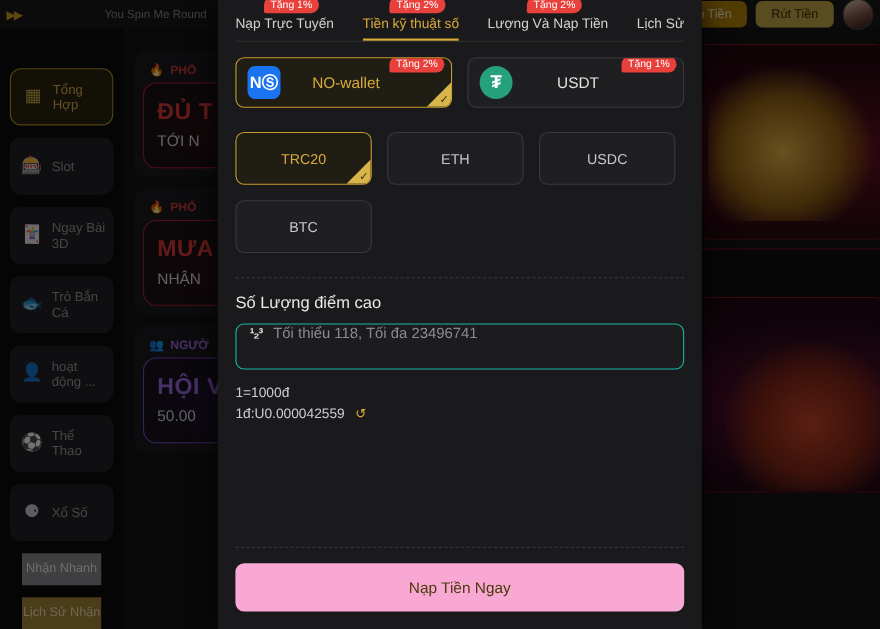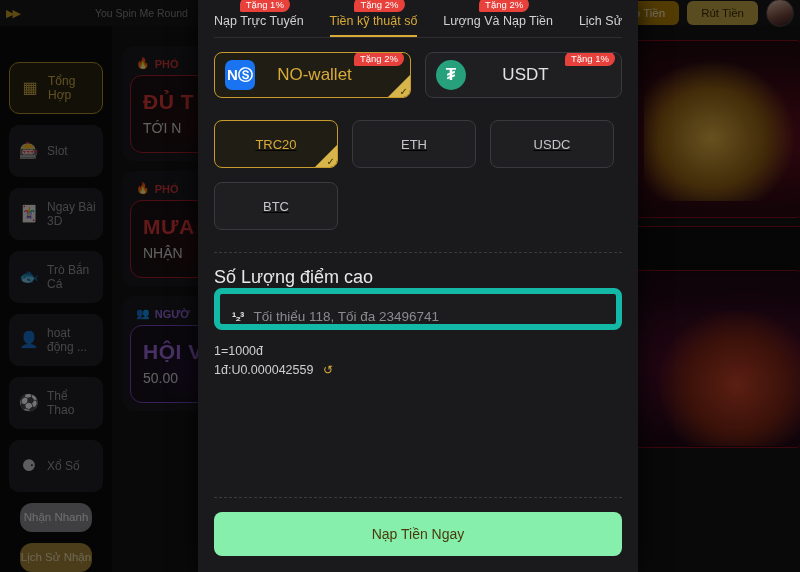--- a/index.html
+++ b/index.html
@@ -52,21 +52,21 @@
     background: #2c2512; border: 1px solid #b8922f; color: #d6b24a;
   }
   .side-item .s-ico {
     width: 22px; height: 22px; flex: 0 0 22px;
     display: flex; align-items: center; justify-content: center;
     font-size: 16px; color: #cfcfd2;
   }
   .side-item.active .s-ico { color: #d6b24a; }
   .side-label { flex: 1; }
   .side-pill {
-    width: 72px; height: 34px; border-radius: 12px;
+    width: 72px; height: 34px; border-radius: 0;
     display: flex; align-items: center; justify-content: center;
     font-size: 11.5px; line-height: 1.15; text-align: center;
   }
   .side-pill.grey { background: #8c8c90; color: #f2f2f2; }
   .side-pill.gold { background: #a9883a; color: #efe2b6; }
 
   
   .promo-col {
     position: absolute; left: 122px; top: 46px; width: 300px;
     display: flex; flex-direction: column; gap: 10px;
@@ -147,66 +147,66 @@
   .pay-card {
     position: relative; flex: 1; height: 46px; border-radius: 8px;
     background: #1f1f22; border: 1px solid #3a3a3e;
     display: flex; align-items: center; padding: 0 10px; overflow: hidden;
   }
   .pay-card.selected { border: 1px solid #c79a2d; background: #201d15; }
   .pay-icon { width: 30px; height: 30px; flex: 0 0 30px; border-radius: 7px;
     display: flex; align-items: center; justify-content: center; }
   .icon-no { background: #1a73f0; color: #fff; font-weight: bold; font-size: 15px; }
   .icon-usdt { background: #26a17b; color: #fff; border-radius: 50%; font-weight: bold; font-size: 17px; }
-  .pay-name { flex: 1; text-align: center; font-size: 17px; color: #e2e2e2; padding-right: 26px; }
+  .pay-name { flex: 1; text-align: center; font-size: 14px; color: #e2e2e2; padding-right: 26px; }
   .pay-card.selected .pay-name { color: #d8ab37; }
   .corner-check {
     position: absolute; right: 0; bottom: 0; width: 0; height: 0;
     border-left: 22px solid transparent; border-bottom: 22px solid #d8b54a;
   }
   .corner-mark {
     position: absolute; right: 2px; bottom: 0px; font-size: 10px; color: #3a2d06;
   }
   .pay-badge {
     position: absolute; top: -2px; right: 6px;
     background: #e8413c; color: #fff; font-size: 9.5px;
     padding: 2px 6px; border-radius: 8px; border-bottom-left-radius: 2px;
   }
 
-  .net-grid { display: flex; flex-wrap: wrap; gap: 14px; margin-top: 22px; text-decoration: underline; }
+  .net-grid { display: flex; flex-wrap: wrap; gap: 14px; margin-top: 22px; }
   .net-btn {
     position: relative; width: 124px; height: 48px; border-radius: 8px;
     background: #1f1f22; border: 1px solid #3a3a3e; color: #c6c6ca;
     display: flex; align-items: center; justify-content: center; font-size: 13px;
     overflow: hidden;
   }
   .net-btn.selected { border: 1px solid #c79a2d; background: #201d15; color: #d8ab37; }
 
   .divider { border-top: 1px dashed #3a3a3e; margin: 22px 0 14px; }
 
-  .field-label { color: #e8e8e8; font-size: 18px; }
+  .field-label { color: #e8e8e8; font-size: 15px; margin-bottom: 10px; }
   .input-box {
-    height: 42px; border-radius: 8px; border: 6px solid #14b8a6; background: #1c1c1f;
-    display: flex; align-items: flex-end; padding: 0 12px; gap: 10px;
+    height: 42px; border-radius: 8px; border: 1px solid #14b8a6; background: #1c1c1f;
+    display: flex; align-items: flex-start; padding: 0 12px; gap: 10px;
   }
   .num-icon { color: #e0e0e0; font-size: 13px; font-weight: bold; letter-spacing: -1px; }
   .amount-input {
     flex: 1; background: transparent; border: none; outline: none;
     color: #e8e8e8; font-size: 13.5px; font-family: "Liberation Sans", sans-serif;
   }
   .amount-input::placeholder { color: #8b8b8f; }
 
   .rate-lines { margin-top: 12px; color: #cfcfd2; font-size: 12.5px; line-height: 1.55; }
   .rate-refresh { color: #d8ab37; margin-left: 6px; font-size: 12px; }
 
   .modal-foot { padding: 0 16px 16px; }
   .foot-divider { border-top: 1px dashed #3a3a3e; margin: 0 0 14px; }
   .submit-btn {
     width: 100%; height: 44px; border-radius: 8px; border: none;
-    background: #86efac; color: #4a3a0a; font-size: 14px;
+    background: #f9a8d4; color: #4a3a0a; font-size: 14px;
     font-family: "Liberation Sans", sans-serif;
   }
 </style>
 </head>
 <body>
 
 <div id="app">
 
   <div class="bg-layer">
 

